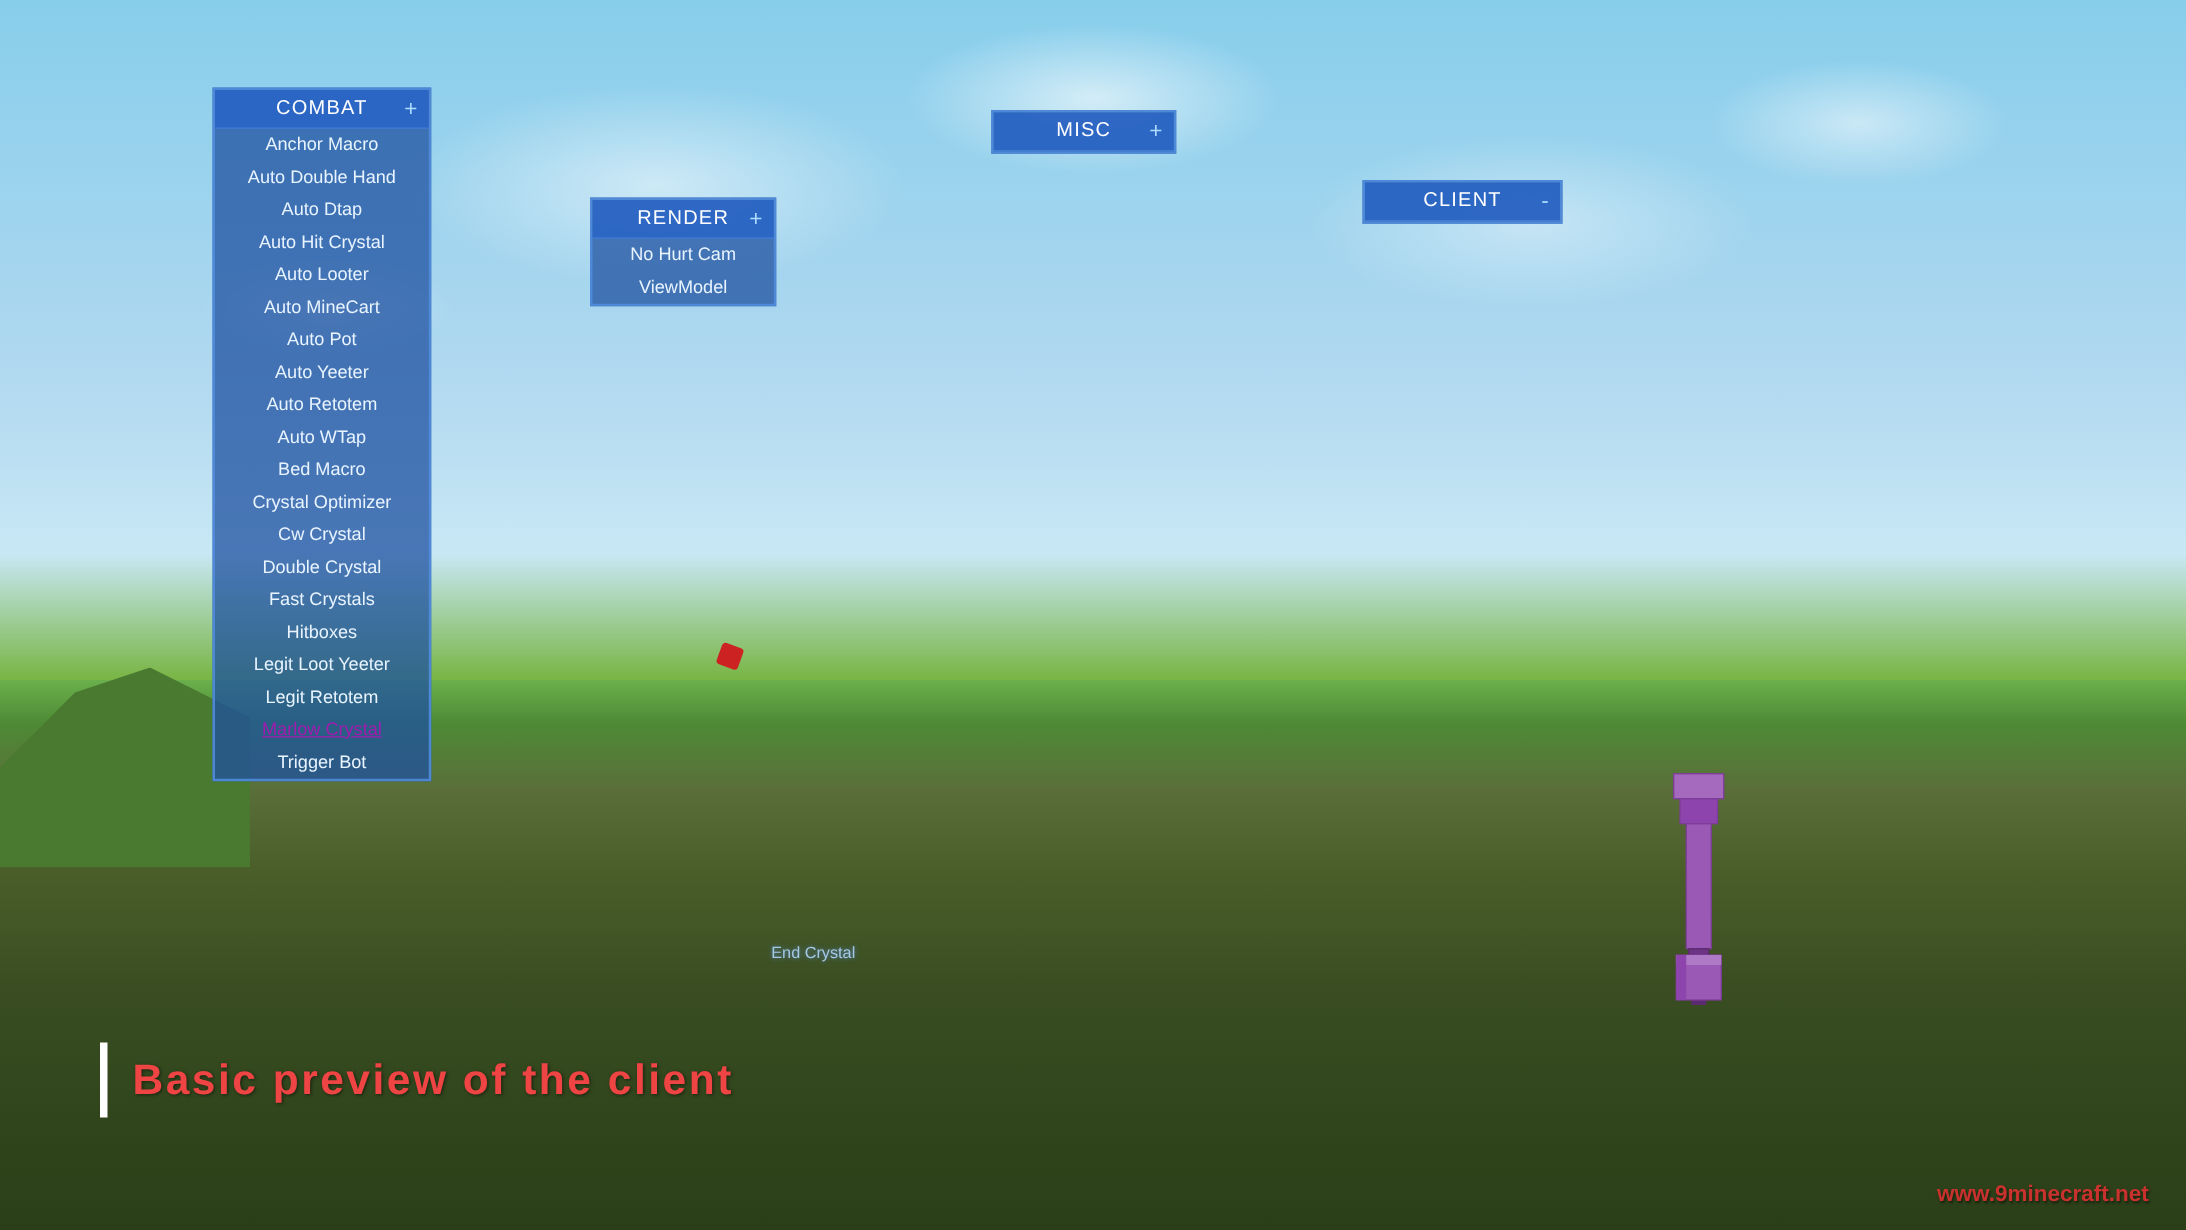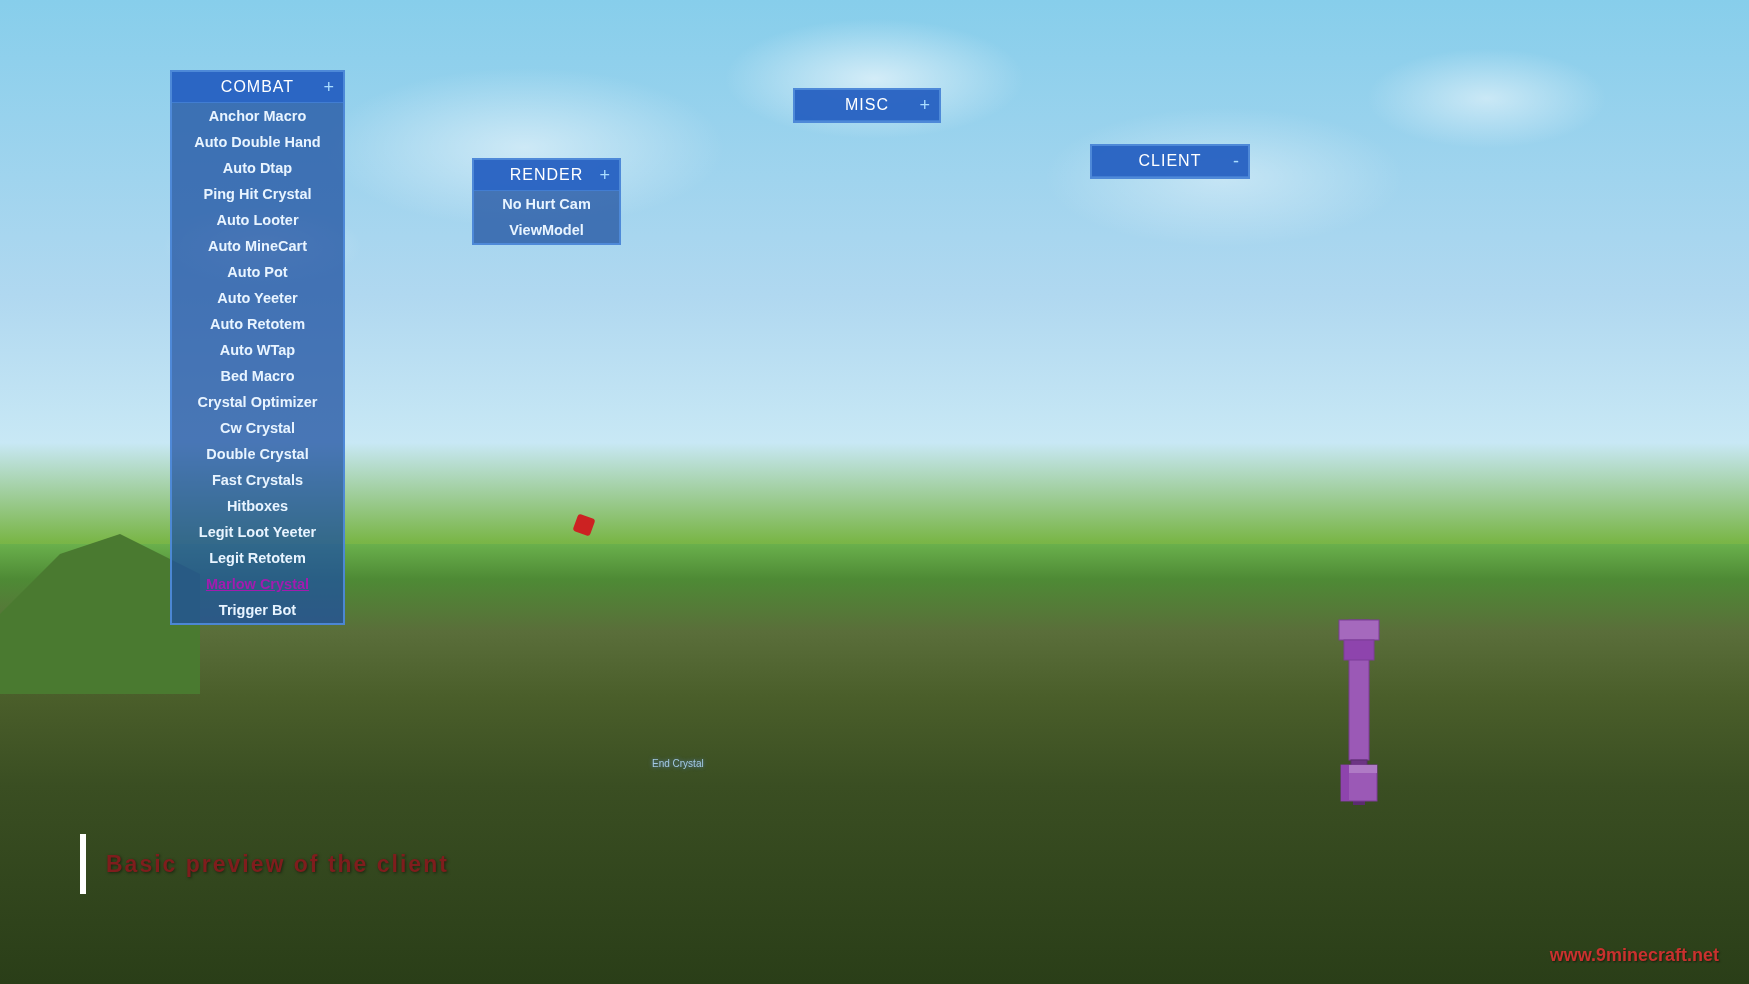--- a/index.html
+++ b/index.html
@@ -75,21 +75,20 @@
     }
 
     .panel-item {
       padding: 5px 16px;
       text-align: center;
       cursor: pointer;
       color: #e8f4ff;
       font-size: 14.5px;
       transition: background 0.1s;
       white-space: nowrap;
-      font-weight: bold;
     }
 
     .panel-item.highlighted {
       color: #a21caf;
       text-decoration: underline;
     }
 
     
     #combat-panel {
       left: 170px;
@@ -132,34 +131,34 @@
 
     #caption-accent {
       width: 6px;
       height: 60px;
       background: white;
       margin-right: 20px;
       flex-shrink: 0;
     }
 
     #caption-text {
-      color: #7f1d1d;
-      font-size: 23px;
+      color: #ef4444;
+      font-size: 34px;
       font-weight: 600;
       letter-spacing: 2px;
       text-shadow: 1px 1px 3px rgba(0,0,0,0.5);
     }
 
     
     #end-crystal-label {
       position: absolute;
       bottom: 215px;
-      left: 652px;
+      left: 617px;
       color: rgba(180,220,255,0.85);
-      font-size: 10px;
+      font-size: 13px;
       z-index: 15;
       text-shadow: 0 0 4px rgba(100,150,255,0.7);
       margin-top: 47px;
     }
 
     
     #watermark {
       position: absolute;
       bottom: 18px;
       right: 30px;
@@ -245,21 +244,21 @@
 
 <div id="combat-panel" class="panel">
   <div class="panel-header">
     <span>COMBAT</span>
     <span class="expand-btn">+</span>
   </div>
   <div id="combat-items">
       <div class="panel-item">Anchor Macro</div>
       <div class="panel-item">Auto Double Hand</div>
       <div class="panel-item">Auto Dtap</div>
-      <div class="panel-item">Ping Hit Crystal</div>
+      <div class="panel-item">Auto Hit Crystal</div>
       <div class="panel-item">Auto Looter</div>
       <div class="panel-item">Auto MineCart</div>
       <div class="panel-item">Auto Pot</div>
       <div class="panel-item">Auto Yeeter</div>
       <div class="panel-item">Auto Retotem</div>
       <div class="panel-item">Auto WTap</div>
       <div class="panel-item">Bed Macro</div>
       <div class="panel-item">Crystal Optimizer</div>
       <div class="panel-item">Cw Crystal</div>
       <div class="panel-item">Double Crystal</div>

